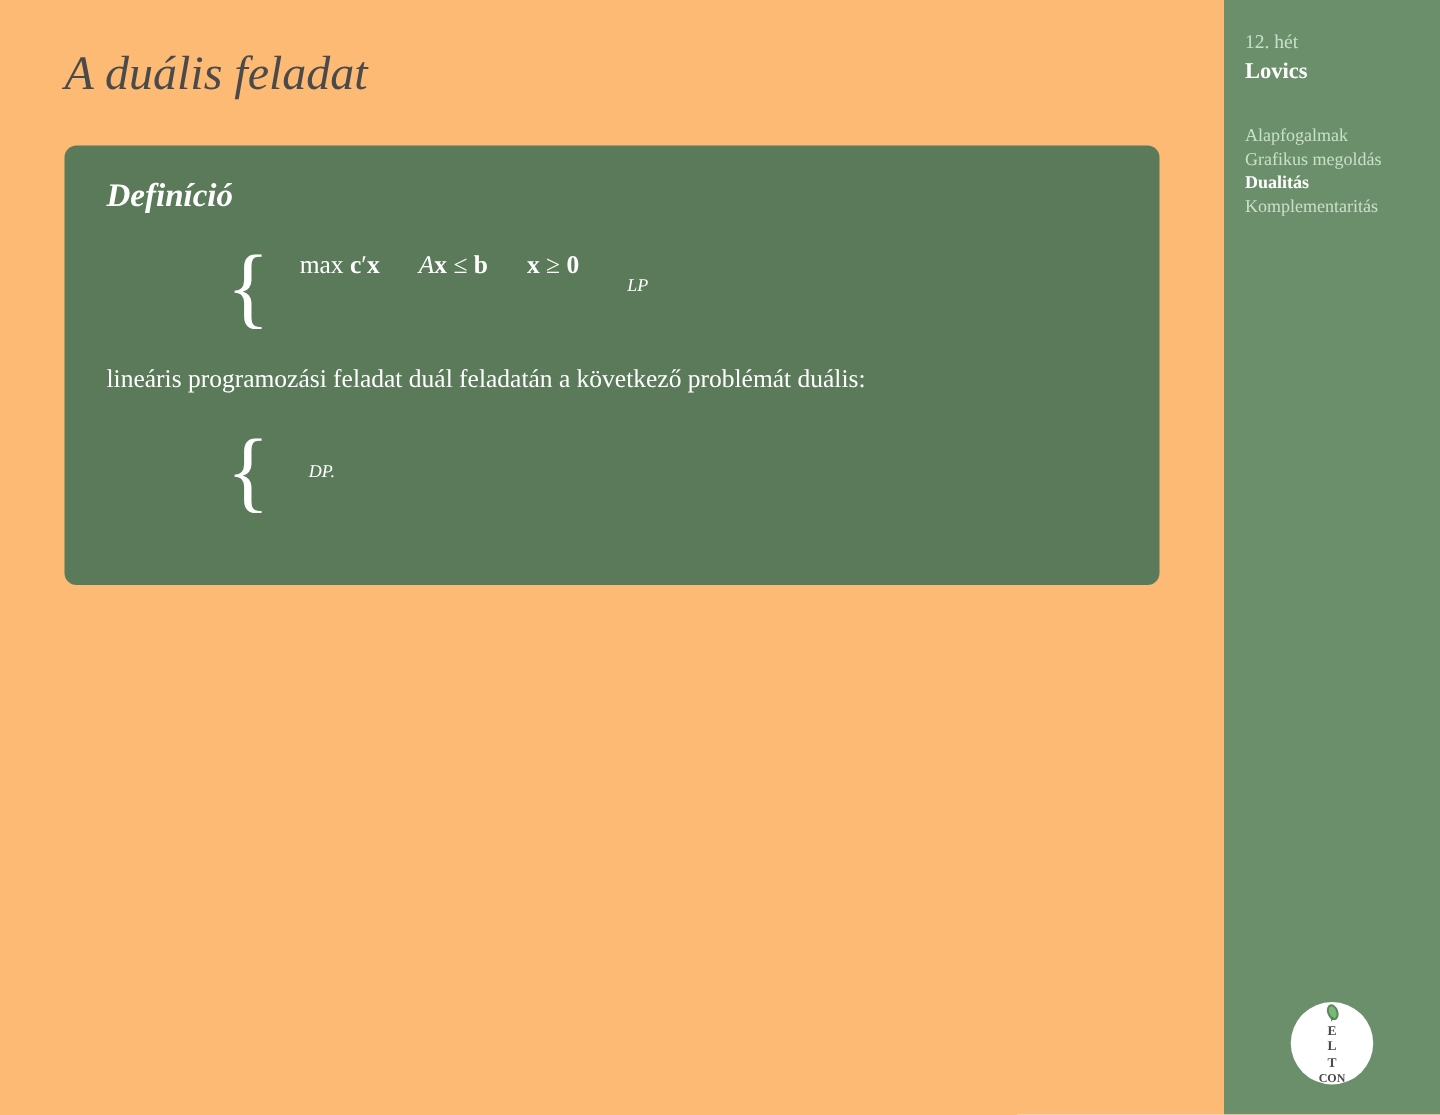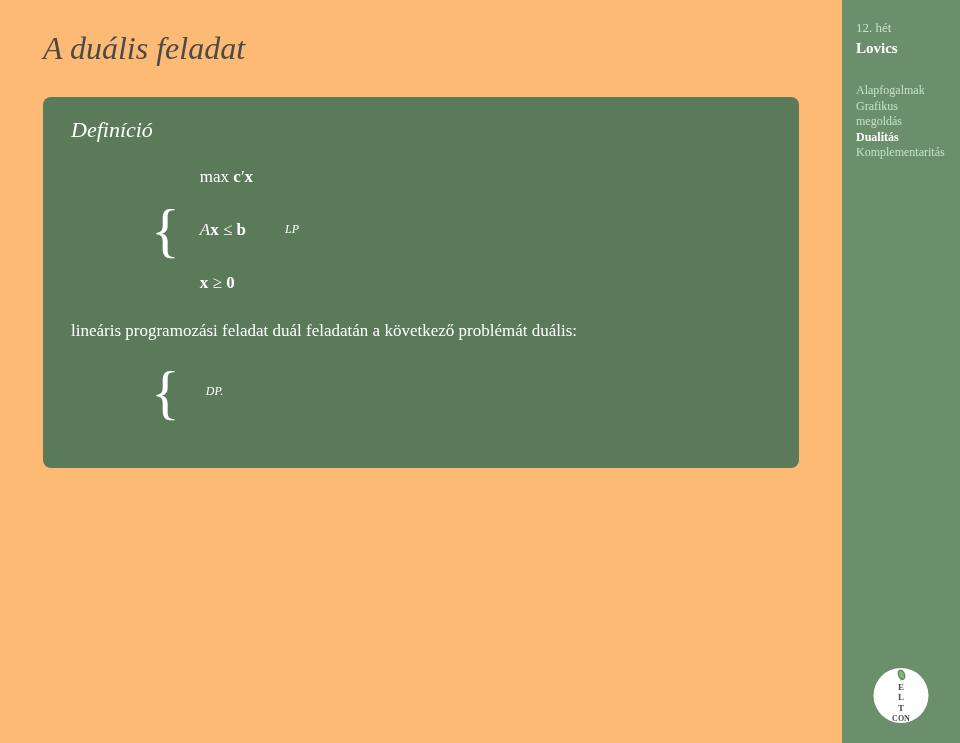--- a/index.html
+++ b/index.html
@@ -29,21 +29,21 @@
 
     .definition-box {
       background: #5a7a5a;
       border-radius: 8px;
       padding: 20px 28px 28px 28px;
       color: white;
     }
 
     .definition-header {
       font-size: 22px;
-      font-weight: normal;
+      font-weight: bold;
       color: white;
       margin-bottom: 18px;
       font-style: italic;
     }
 
     .definition-text {
       font-size: 17px;
       line-height: 1.6;
       color: white;
     }
@@ -66,21 +66,21 @@
       color: white;
       margin-left: 16px;
       font-style: italic;
     }
 
     sup {
       font-size: 0.7em;
     }
 
     .sidebar {
-      width: 118px;
+      width: 144px;
       background: #6b8f6b;
       display: flex;
       flex-direction: column;
       padding: 20px 14px;
       position: relative;
     }
 
     .sidebar-week {
       font-size: 13px;
       color: #c8e0c8;
@@ -149,22 +149,22 @@
       margin-bottom: 6px;
     }
 
     .brace-row {
       display: flex;
       align-items: stretch;
     }
 
     .brace-content {
       display: flex;
-      flex-direction: column;
-      gap: 22px;
+      flex-direction: row;
+      gap: 0;
     }
 
     .left-brace {
       font-size: 60px;
       color: white;
       line-height: 1;
       margin-right: 10px;
       display: flex;
       align-items: center;
     }

